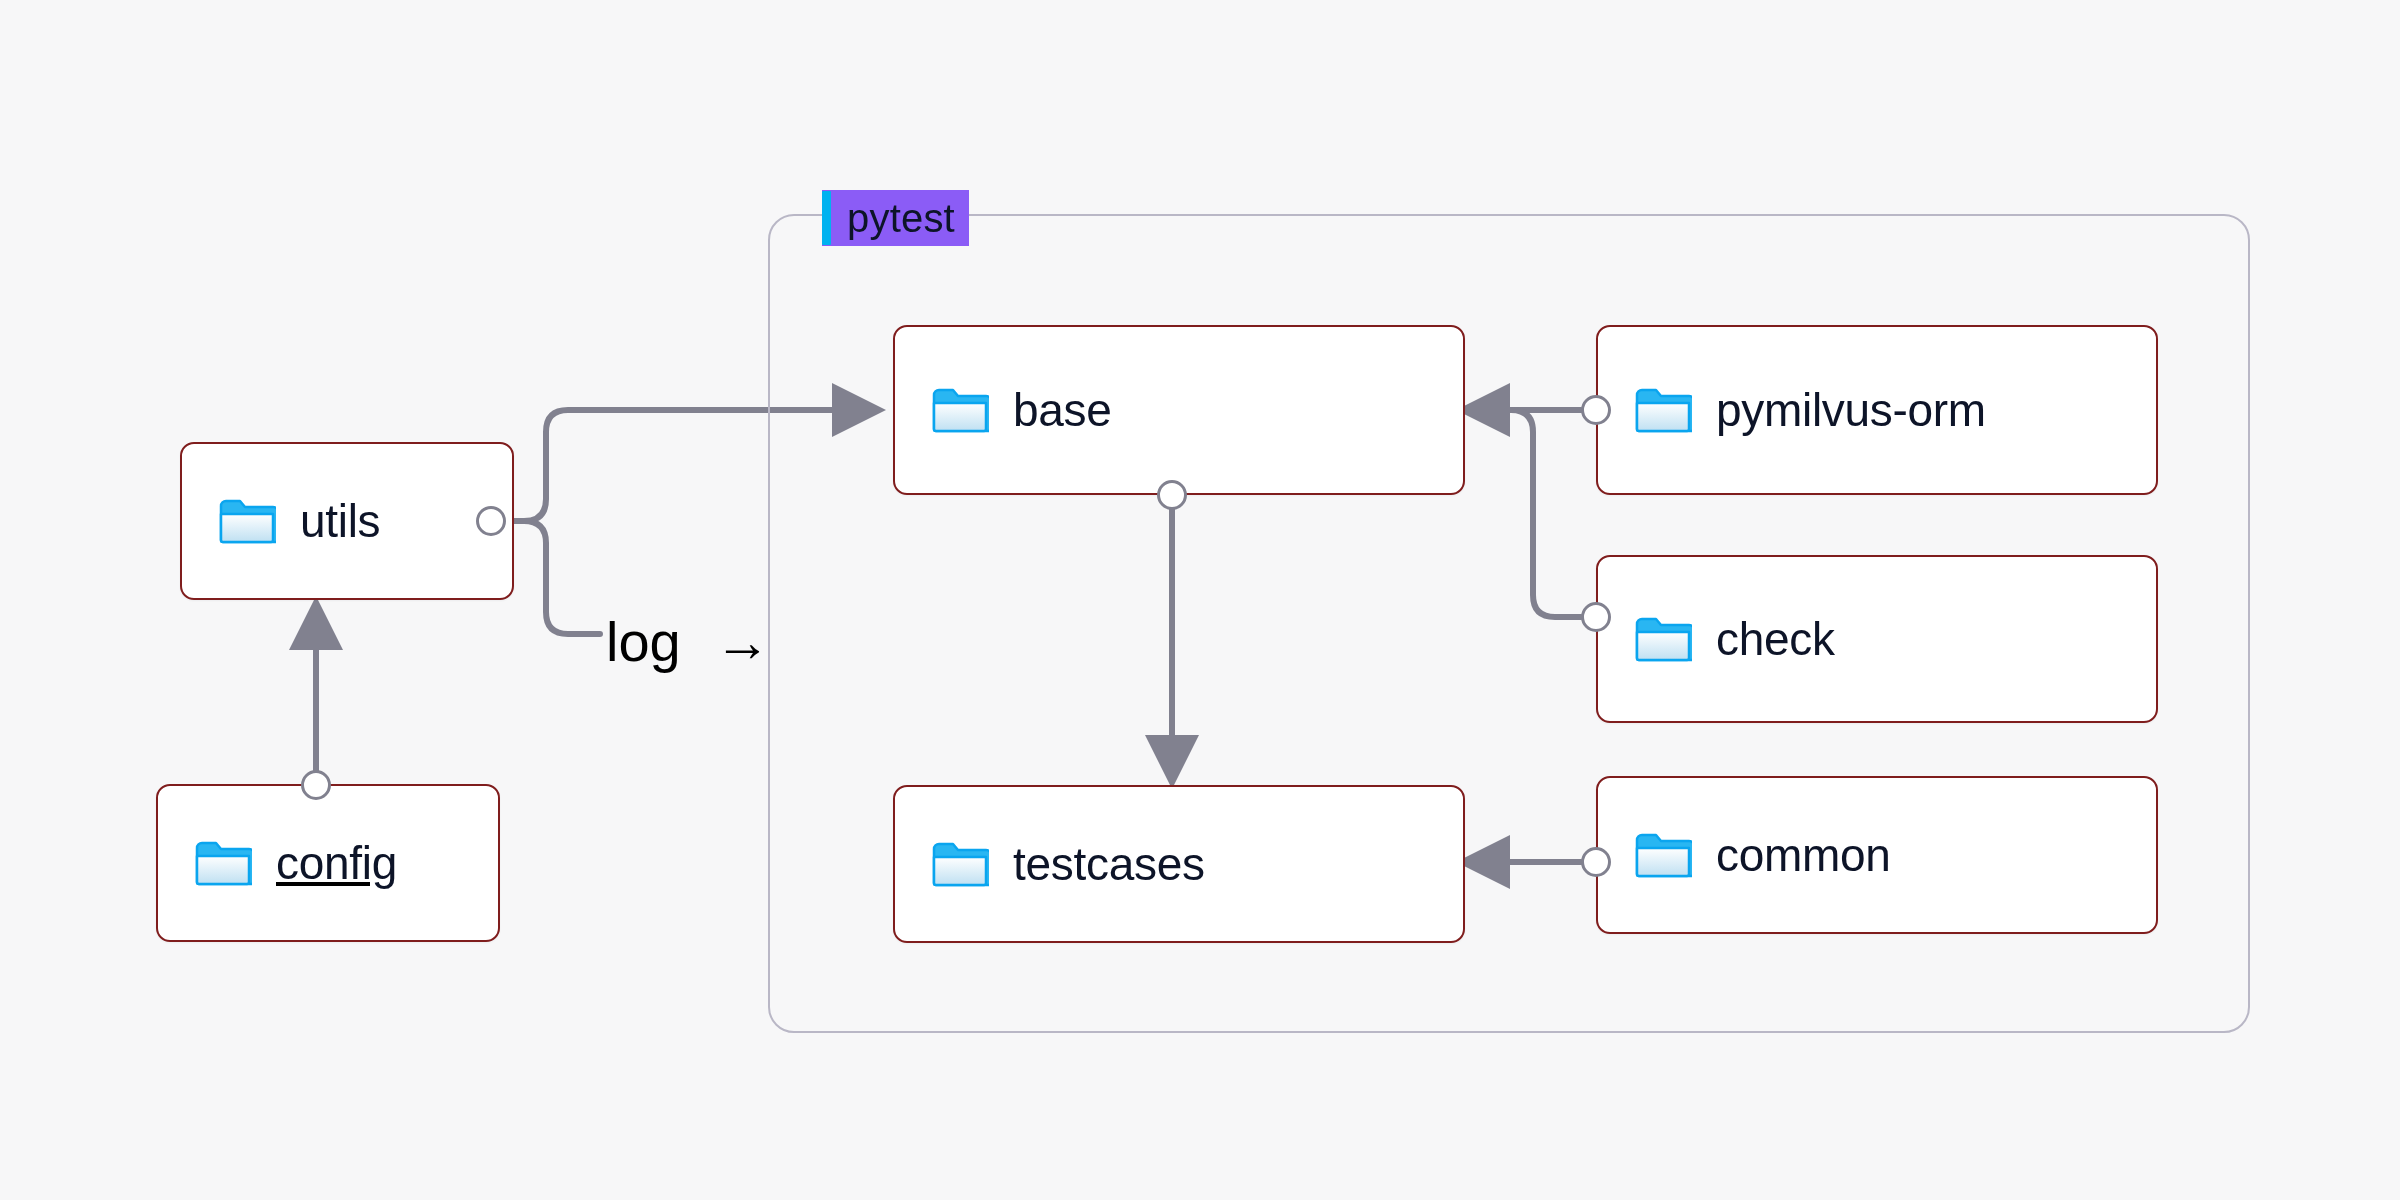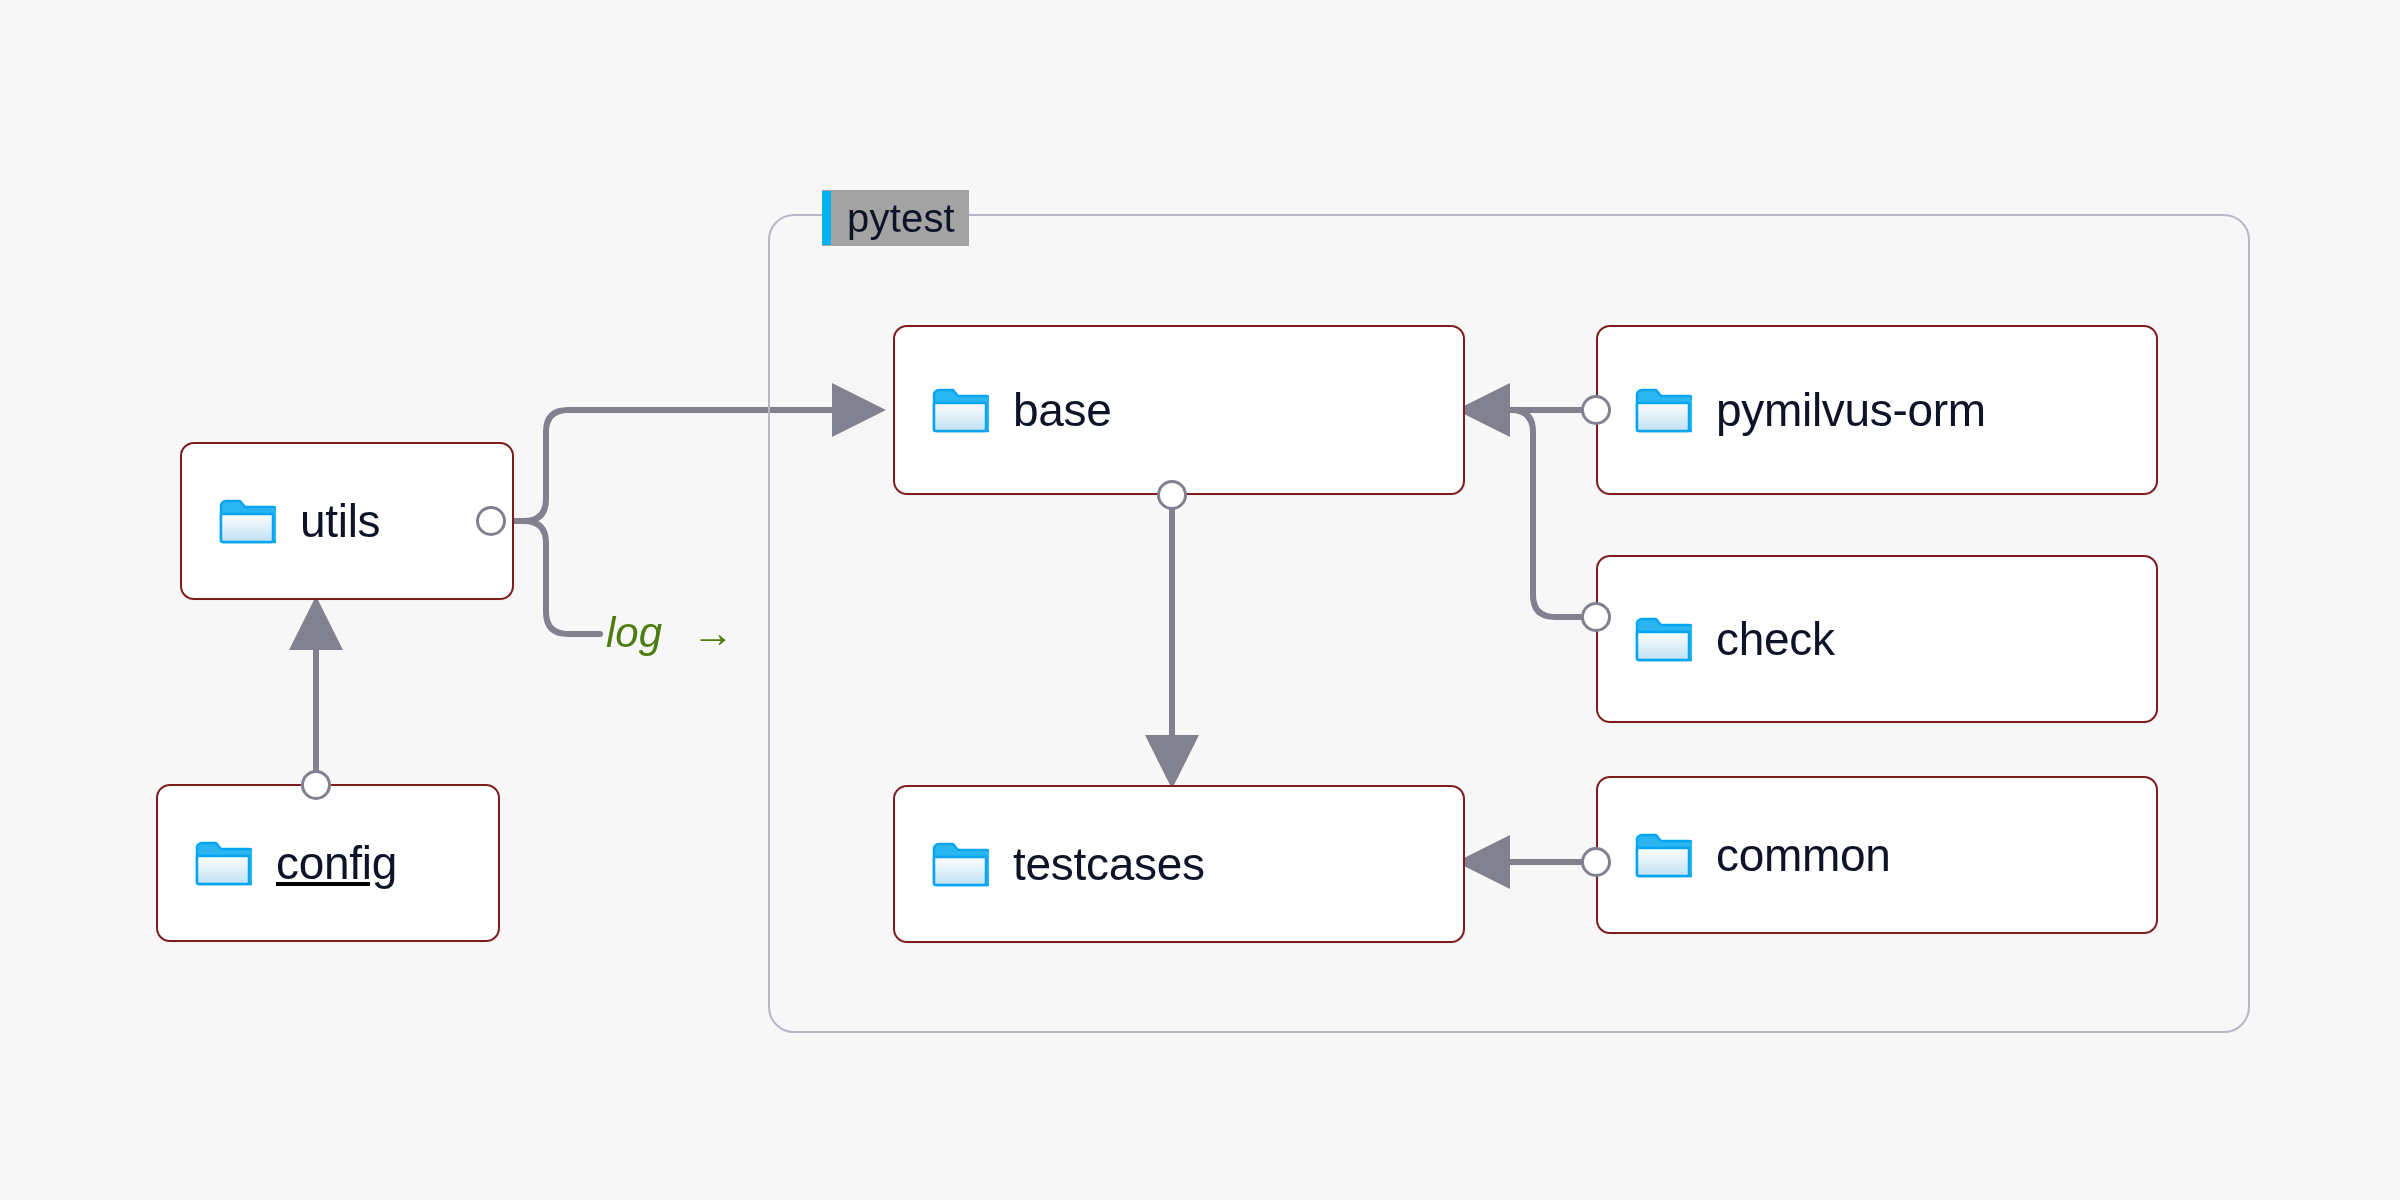--- a/index.html
+++ b/index.html
@@ -18,21 +18,21 @@
   .group{
     position:absolute;
     border:2px solid #b9b7c6;
     border-radius:26px;
     background:transparent;
   }
   .group-label{
     position:absolute;
     display:flex;align-items:center;
     height:56px;
-    background:#a3a3a3;
+    background:#8b5cf6;
     padding-right:14px;
     text-align:right;
   }
   .group-accent{
     width:9px;height:54px;
     background:#00b2f0;
     border-radius:1px;
     margin-right:16px;
   }
   .group-title{
@@ -79,25 +79,24 @@
     border-radius:50%;
     background:#ffffff;
     border:3px solid #81818f;
     box-sizing:border-box;
     z-index:5;
   }
 
   
   .edge-label{
     position:absolute;
-    font-size:42px;
-    color:#4d7c0f;
+    font-size:56px;
+    color:#000000;
     white-space:nowrap;
     letter-spacing:0px;
-    font-style:italic;
   }
 </style>
 </head>
 <body>
 
 <div id="canvas">
 
   <svg id="edges" viewBox="0 0 2400 1200" xmlns="http://www.w3.org/2000/svg">
     <defs>
       <marker id="arrow" viewBox="0 0 12 12" refX="10" refY="6" markerWidth="9" markerHeight="9" orient="auto-start-reverse">

